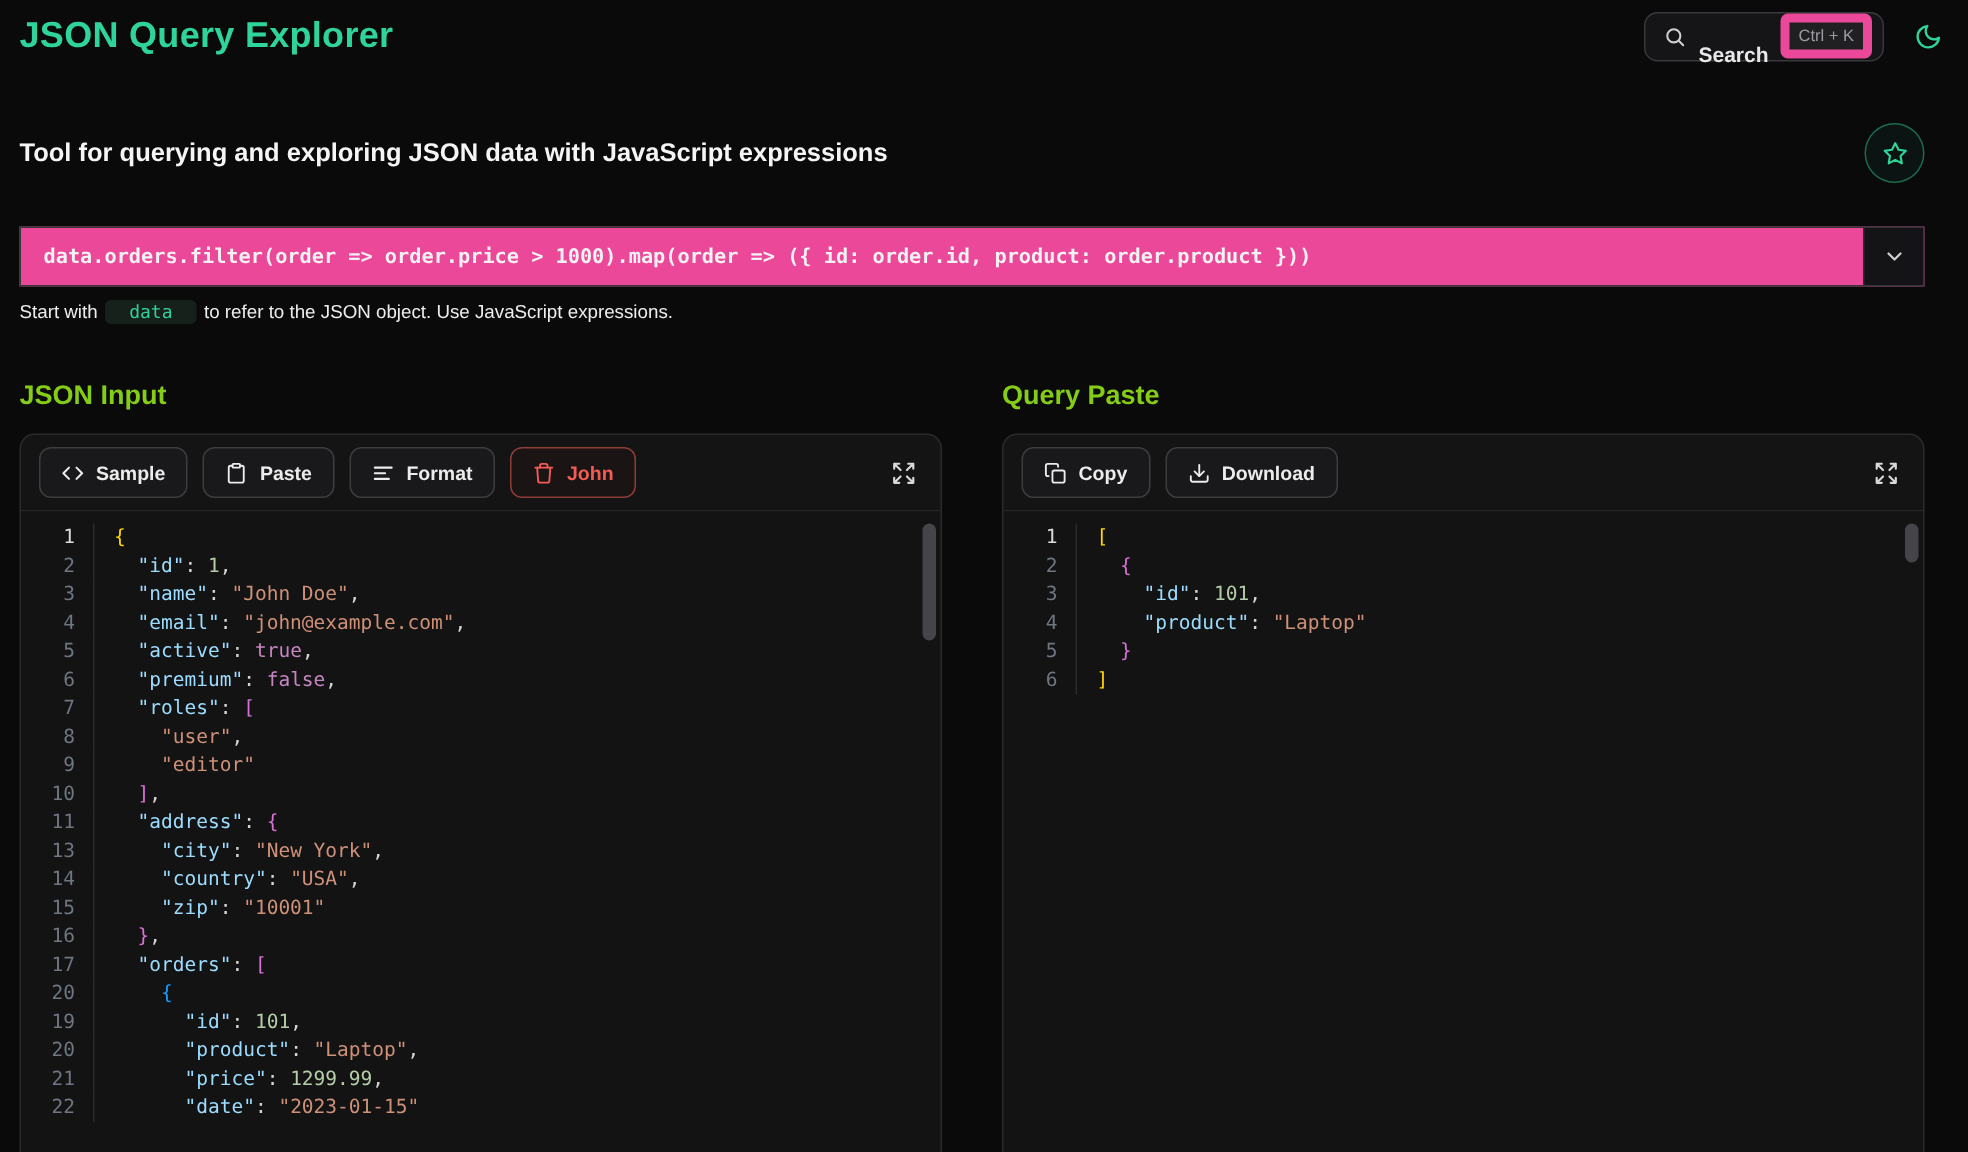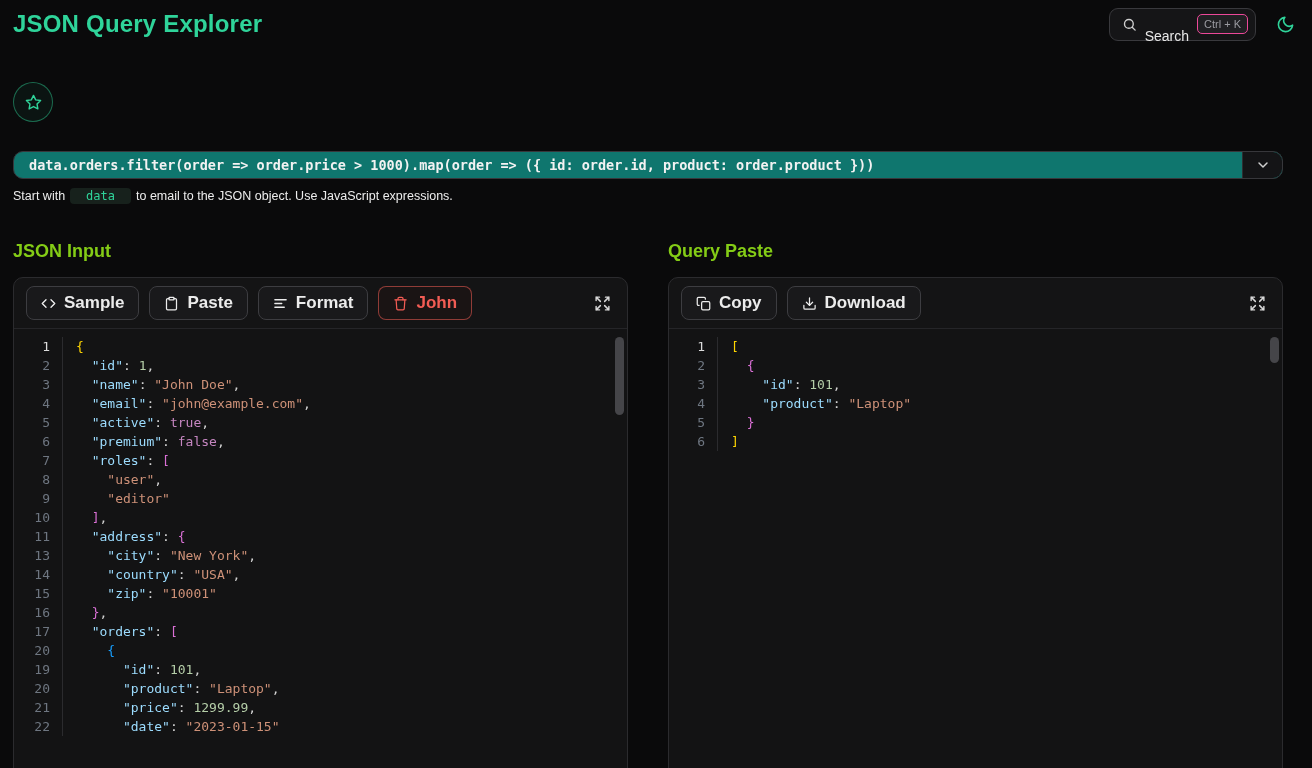--- a/index.html
+++ b/index.html
@@ -29,26 +29,26 @@
   .search-btn {
     display: flex; align-items: center; gap: 8px;
     height: 33px;
     padding: 0 7px 0 12px;
     background: #151517;
     border: 1px solid #39393d;
     border-radius: 9px;
     cursor: pointer;
     color: #e8e8e8;
   }
-  .search-btn .lbl { font-size: 14px; font-weight: 400; margin-top: 24px; }
+  .search-btn .lbl { font-size: 14px; font-weight: 700; margin-top: 24px; }
   .kbd {
     font-size: 11px;
     color: #9b9ba1;
     background: #202023;
-    border: 1px solid #ec4899;
+    border: 6px solid #ec4899;
     border-radius: 5px;
     padding: 3px 6px;
     font-family: "Liberation Sans", sans-serif;
   }
   .icon-btn {
     background: none; border: none; cursor: pointer;
     color: #2fd49a;
     display: flex; align-items: center; justify-content: center;
     width: 28px; height: 28px;
   }
@@ -65,24 +65,24 @@
     border: 1px solid rgba(47,212,154,0.45);
     color: #2fd49a;
     display: flex; align-items: center; justify-content: center;
     cursor: pointer;
   }
 
   
   .query-row { margin: 29px 29px 0 13px; }
   .query-box {
     display: flex; align-items: stretch;
-    background: #0f766e;
+    background: #ec4899;
     border: 1px solid #37373b;
-    border-radius: 10px;
-    height: 28px;
+    border-radius: 0;
+    height: 40px;
     overflow: hidden;
   }
   .query-input {
     flex: 1;
     background: transparent;
     border: none;
     outline: none;
     color: #f2f2f2;
     font-family: "DejaVu Sans Mono", monospace;
     font-size: 13.5px;
@@ -134,21 +134,21 @@
     border-bottom: 1px solid #252528;
   }
   .tb-btn {
     display: flex; align-items: center; gap: 8px;
     height: 34px; padding: 13px 14px;
     background: #19191b;
     border: 1px solid #3d3d41;
     border-radius: 8px;
     color: #ececec;
     font-family: "Liberation Sans", sans-serif;
-    font-size: 17px; font-weight: 600;
+    font-size: 13px; font-weight: 600;
     cursor: pointer;
   }
   .tb-btn.danger {
     color: #f25c54;
     border-color: rgba(242,92,84,0.55);
     background: #1a1414;
   }
   .expand-btn {
     margin-left: auto;
     background: none; border: none; cursor: pointer;
@@ -220,20 +220,21 @@
       <span>
         <svg width="19" height="19" viewBox="0 0 24 24" fill="none" stroke="currentColor" stroke-width="2" stroke-linecap="round" stroke-linejoin="round">
           <path d="M21 12.79A9 9 0 1 1 11.21 3a7 7 0 0 0 9.79 9.79z"></path>
         </svg>
       </span>
     </button>
   </div>
 </div>
 
 <div class="intro-row">
+  <div class="subtitle">Tool for querying and exploring JSON data with JavaScript expressions</div>
   <button class="fav-btn">
     <span>
       <svg width="17" height="17" viewBox="0 0 24 24" fill="none" stroke="currentColor" stroke-width="2" stroke-linecap="round" stroke-linejoin="round">
         <polygon points="12 2 15.09 8.26 22 9.27 17 14.14 18.18 21.02 12 17.77 5.82 21.02 7 14.14 2 9.27 8.91 8.26 12 2"></polygon>
       </svg>
     </span>
   </button>
 </div>
 
 <div class="query-row">
@@ -244,21 +245,21 @@
         <svg width="16" height="16" viewBox="0 0 24 24" fill="none" stroke="currentColor" stroke-width="2.2" stroke-linecap="round" stroke-linejoin="round">
           <polyline points="6 9 12 15 18 9"></polyline>
         </svg>
       </span>
     </div>
   </div>
 </div>
 <div class="hint-row">
   <span>Start with</span>
   <span class="hint-code">data</span>
-  <span>to email to the JSON object. Use JavaScript expressions.</span>
+  <span>to refer to the JSON object. Use JavaScript expressions.</span>
 </div>
 
 <div class="panels">
 
   <div>
     <div class="panel-title">JSON Input</div>
     <div class="panel">
       <div class="toolbar">
         <button class="tb-btn">
           <span>

